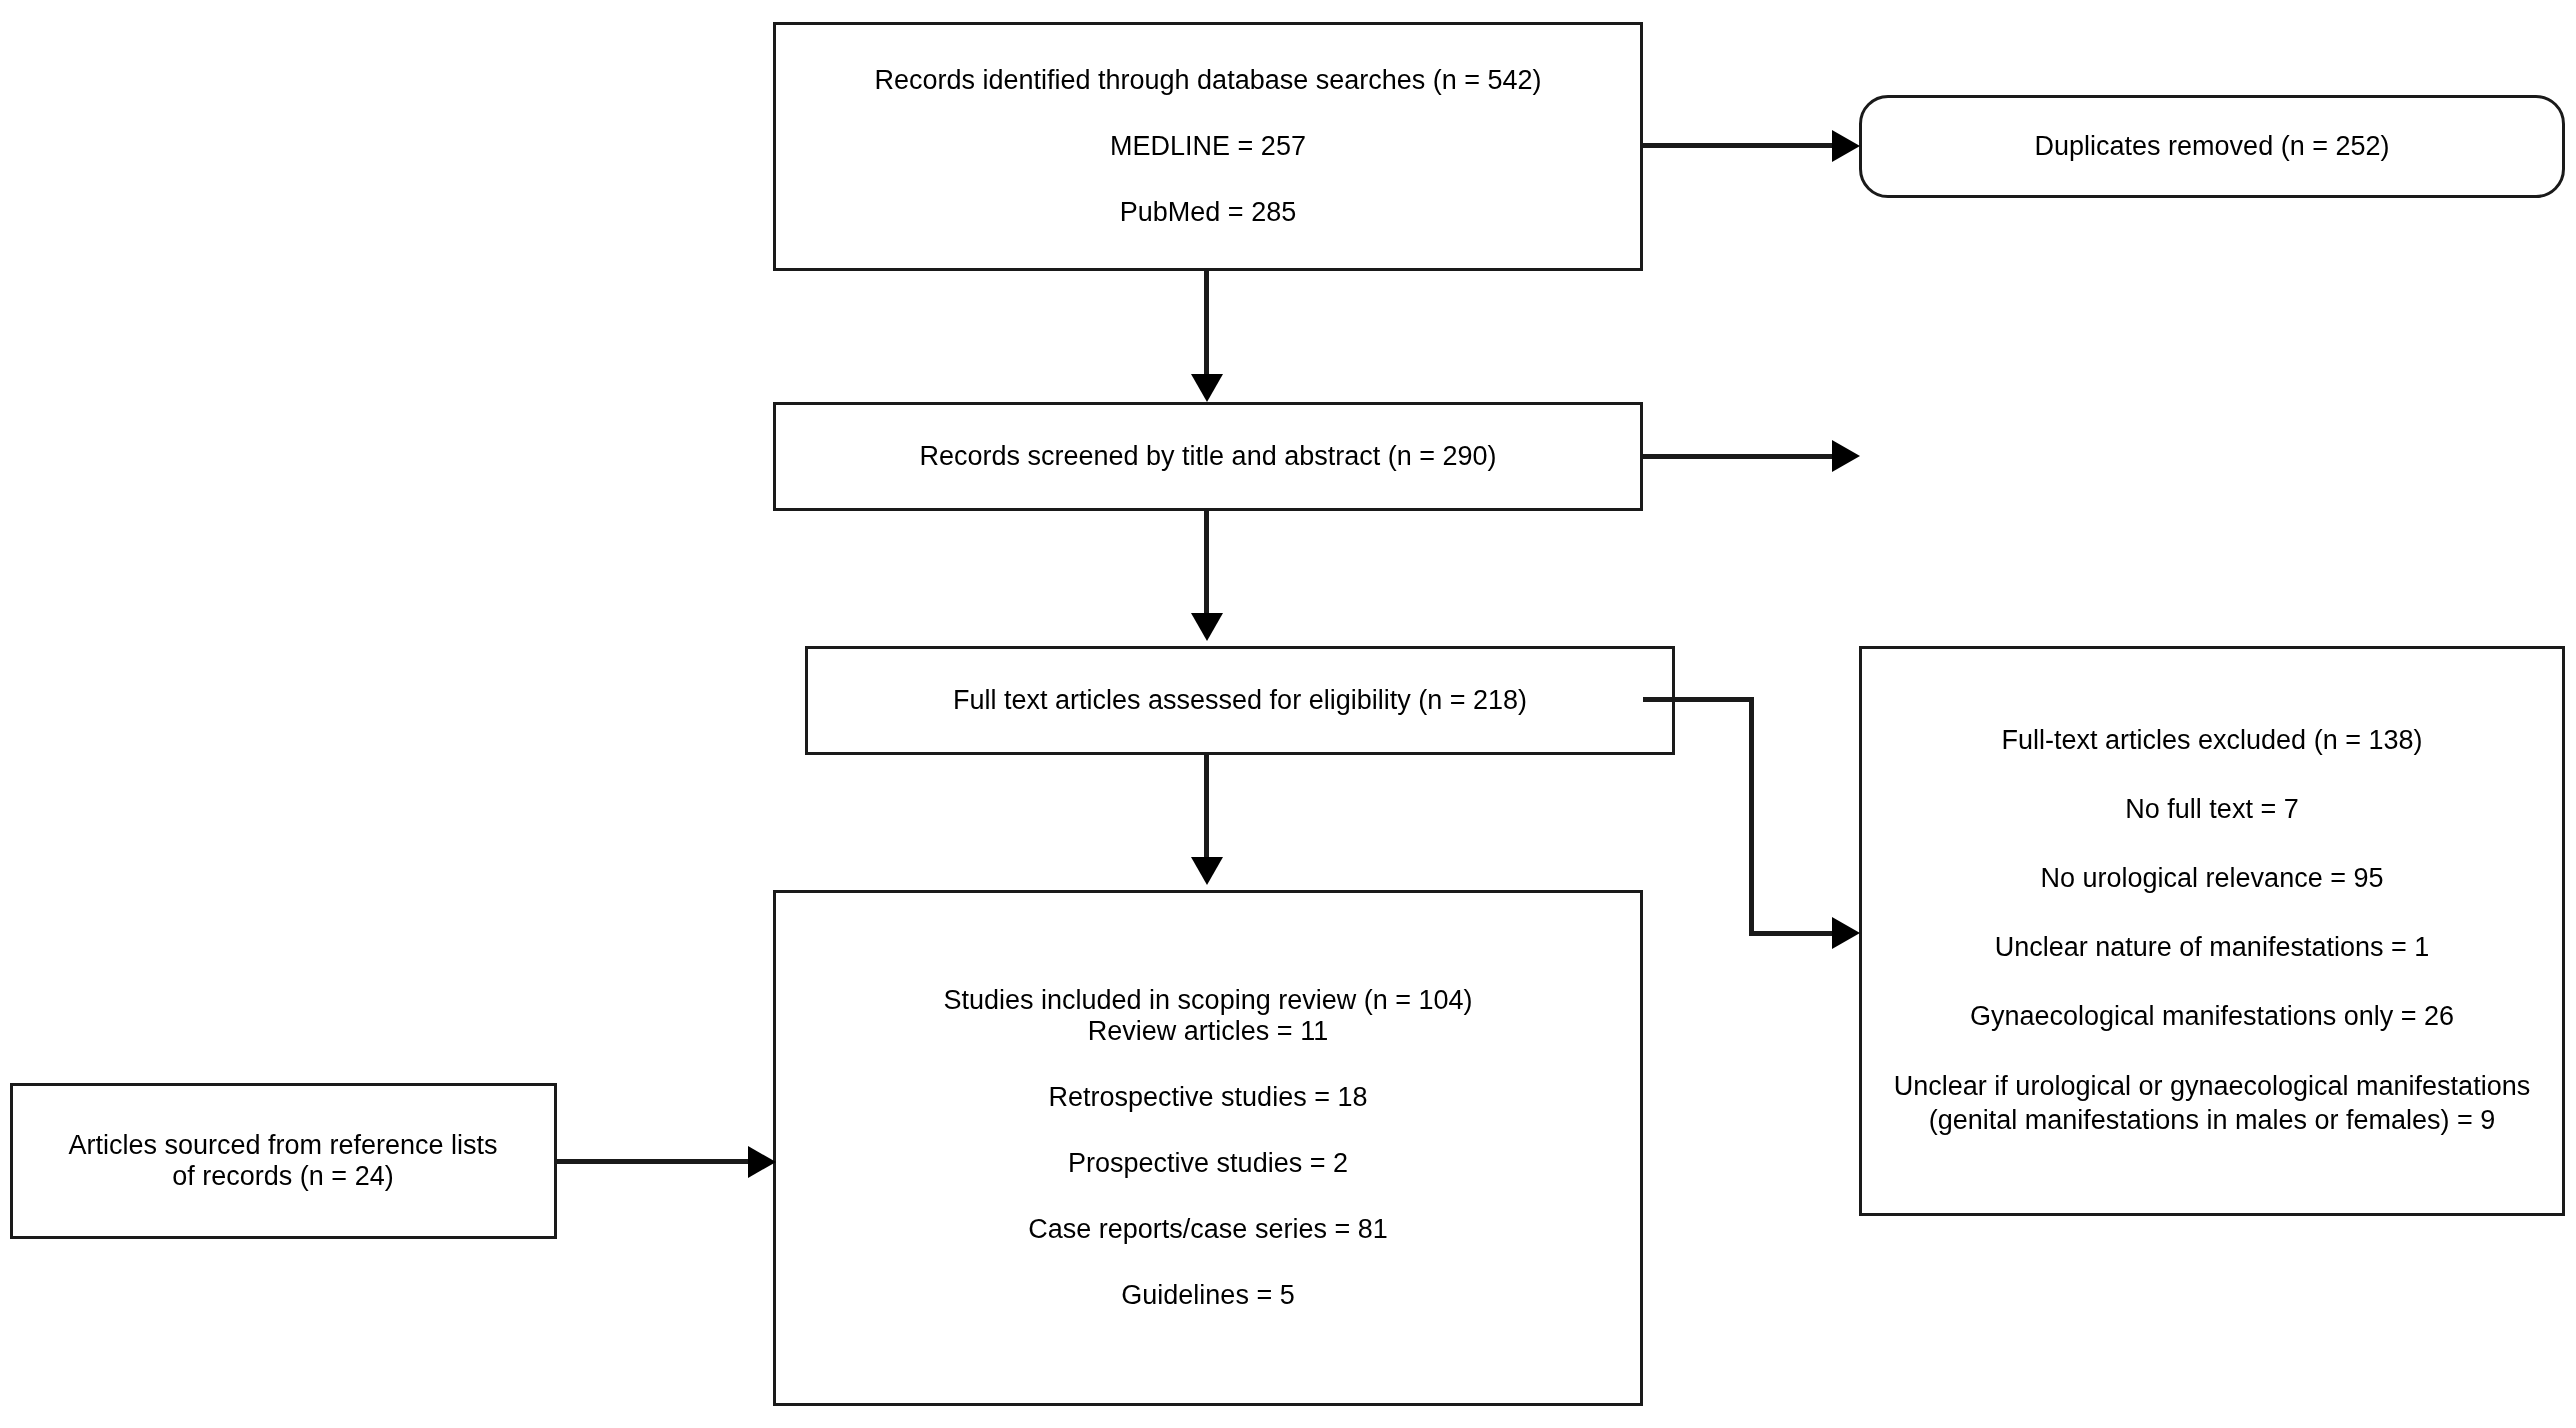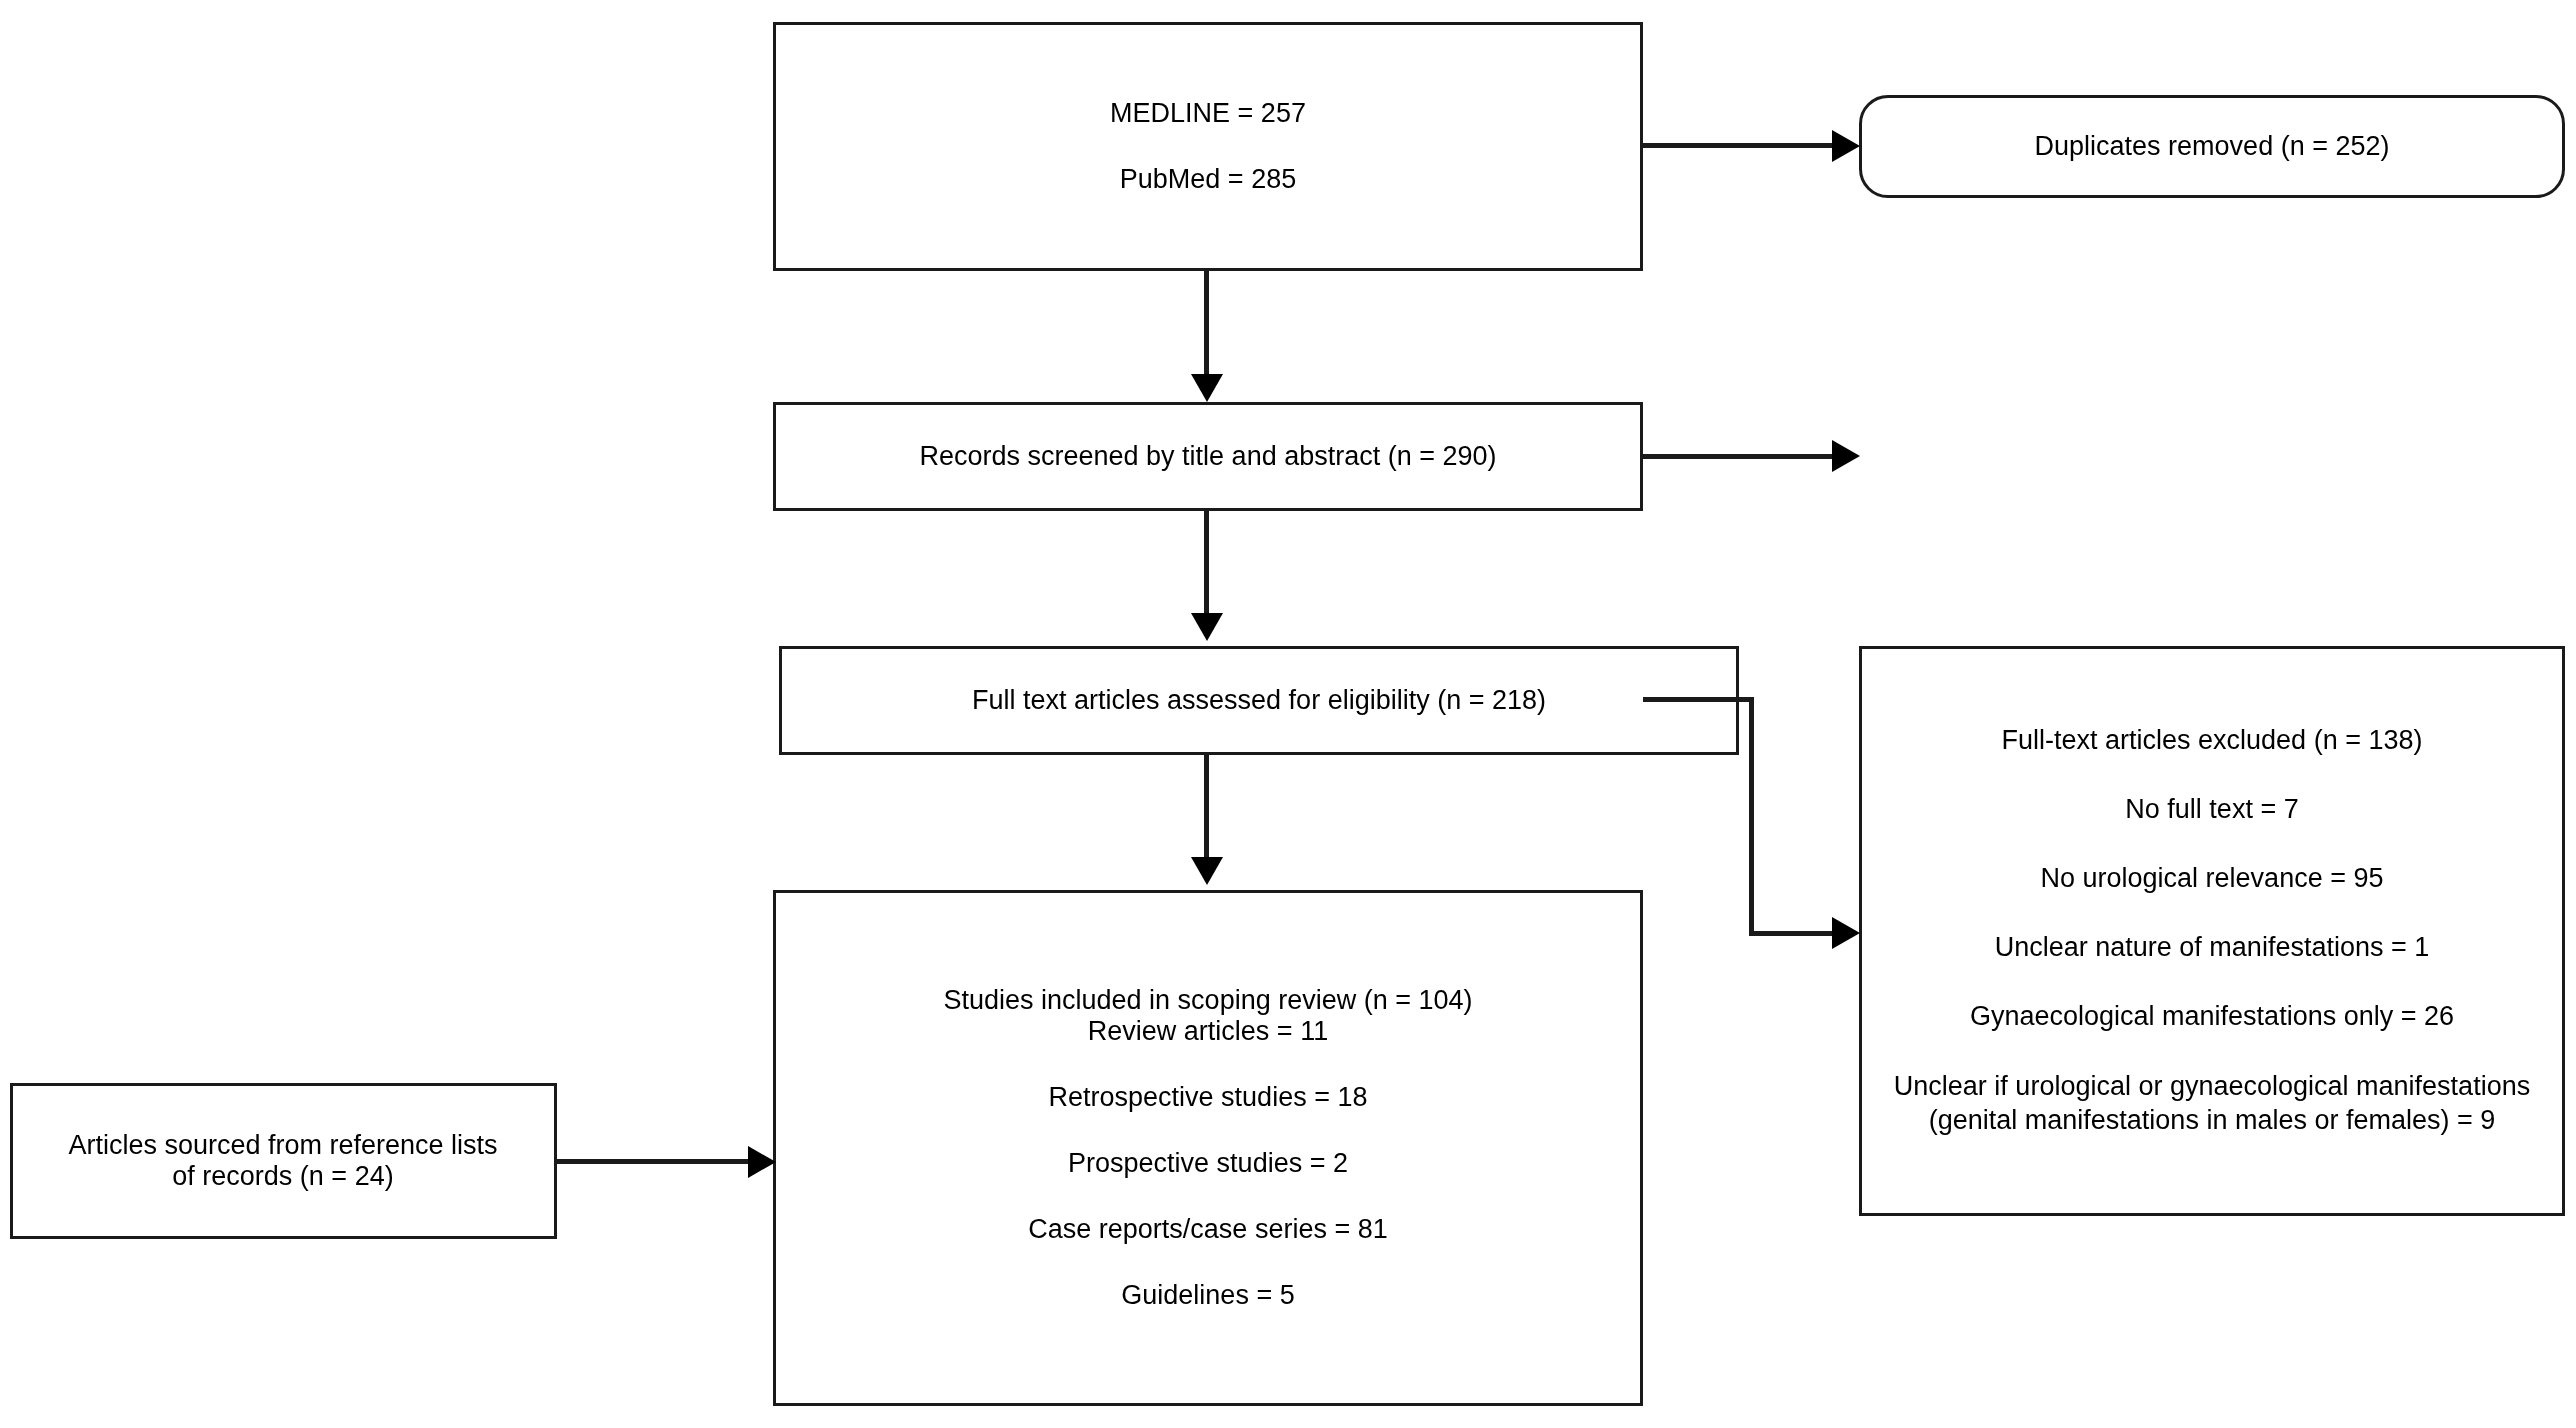--- a/index.html
+++ b/index.html
@@ -63,35 +63,36 @@
     border-left:28.5px solid #000000;
   }
 </style>
 </head>
 <body>
 
 <div id="stage">
 
   <div class="box" style="left:773px;top:22.4px;width:870px;height:249px;">
     <div class="blk">
+      <div class="line" style="margin-bottom:35px;">Records identified through database searches (n = 542)</div>
       <div class="line" style="margin-bottom:35px;">MEDLINE = 257</div>
       <div class="line">PubMed = 285</div>
     </div>
   </div>
 
   <div class="box" style="left:1859px;top:95px;width:706px;height:103px;border-radius:29px;">
     <div class="line" style="position:static;">Duplicates removed (n = 252)</div>
   </div>
 
   <div class="box" style="left:773px;top:402px;width:870px;height:109px;">
     <div class="line" style="position:static;">Records screened by title and abstract (n = 290)</div>
   </div>
 
 
-  <div class="box" style="left:779px;top:646px;width:960px;height:109px;">
+  <div class="box" style="left:805px;top:646px;width:870px;height:109px;">
     <div class="line" style="position:static;">Full text articles assessed for eligibility (n = 218)</div>
   </div>
 
   <div class="box" style="left:1859px;top:646px;width:706px;height:570px;padding:19px 20.4px;">
     <div class="blk">
       <div class="line" style="margin-bottom:38px;">Full-text articles excluded (n = 138)</div>
       <div class="line" style="margin-bottom:38px;">No full text = 7</div>
       <div class="line" style="margin-bottom:38px;">No urological relevance = 95</div>
       <div class="line" style="margin-bottom:38px;">Unclear nature of manifestations = 1</div>
       <div class="line" style="margin-bottom:38px;">Gynaecological manifestations only = 26</div>

